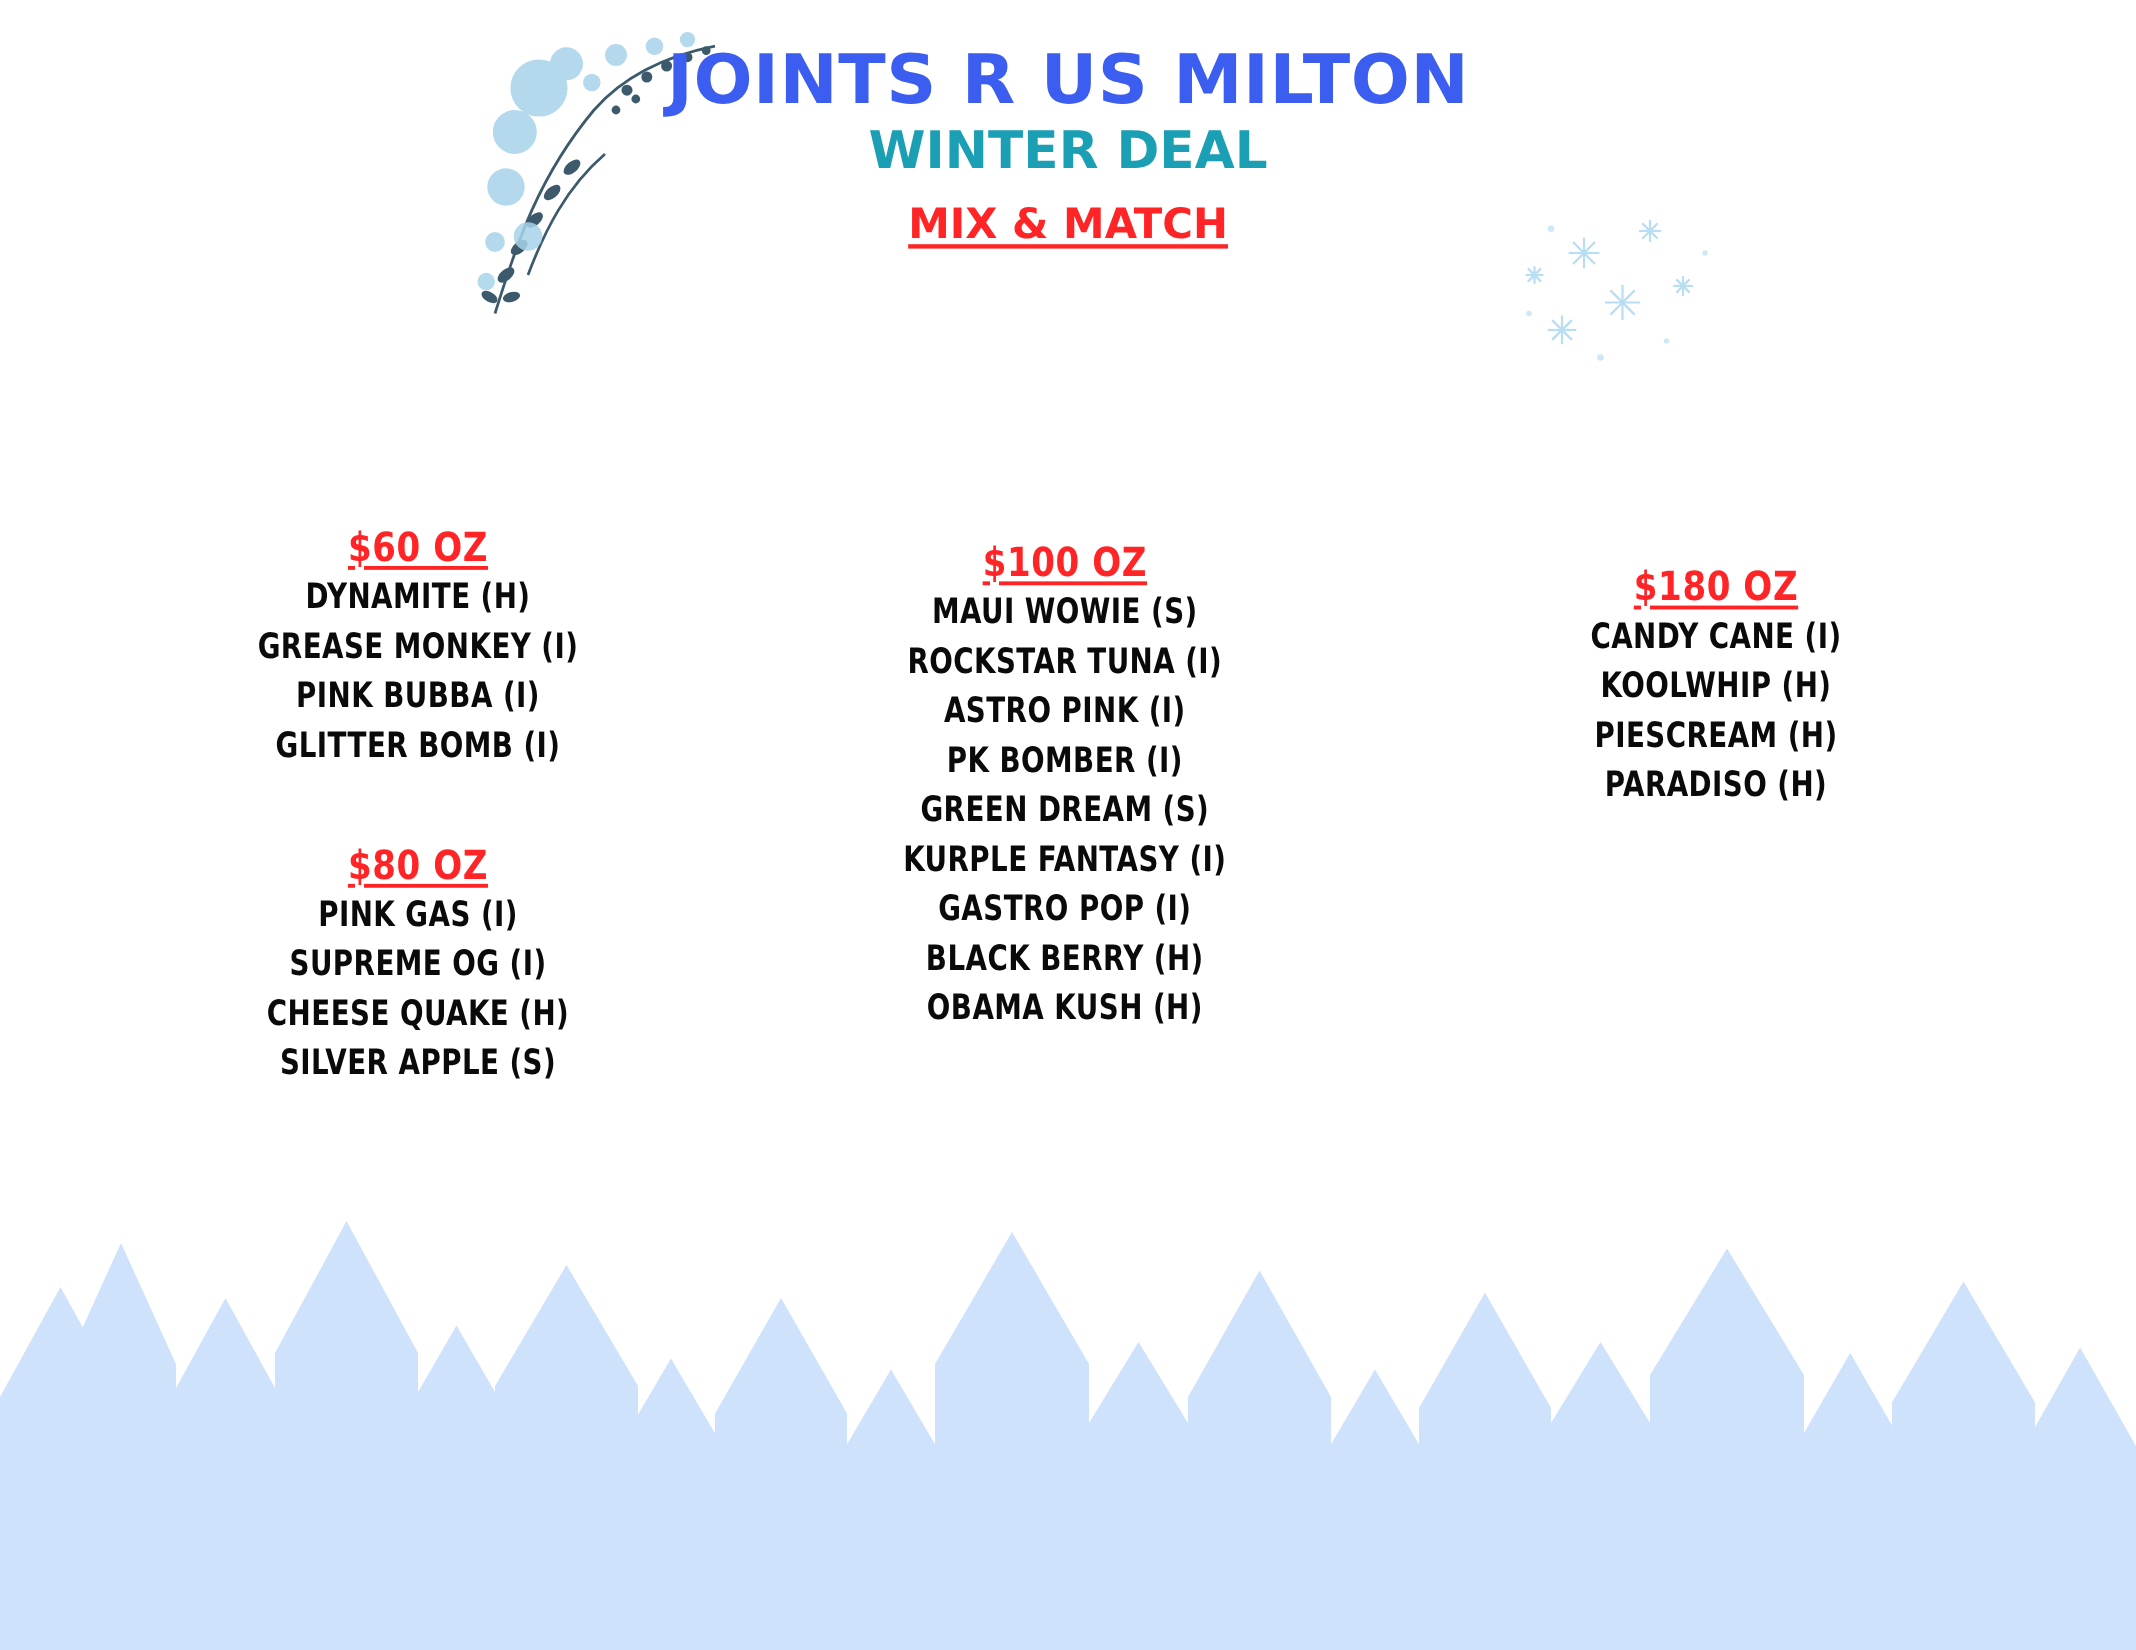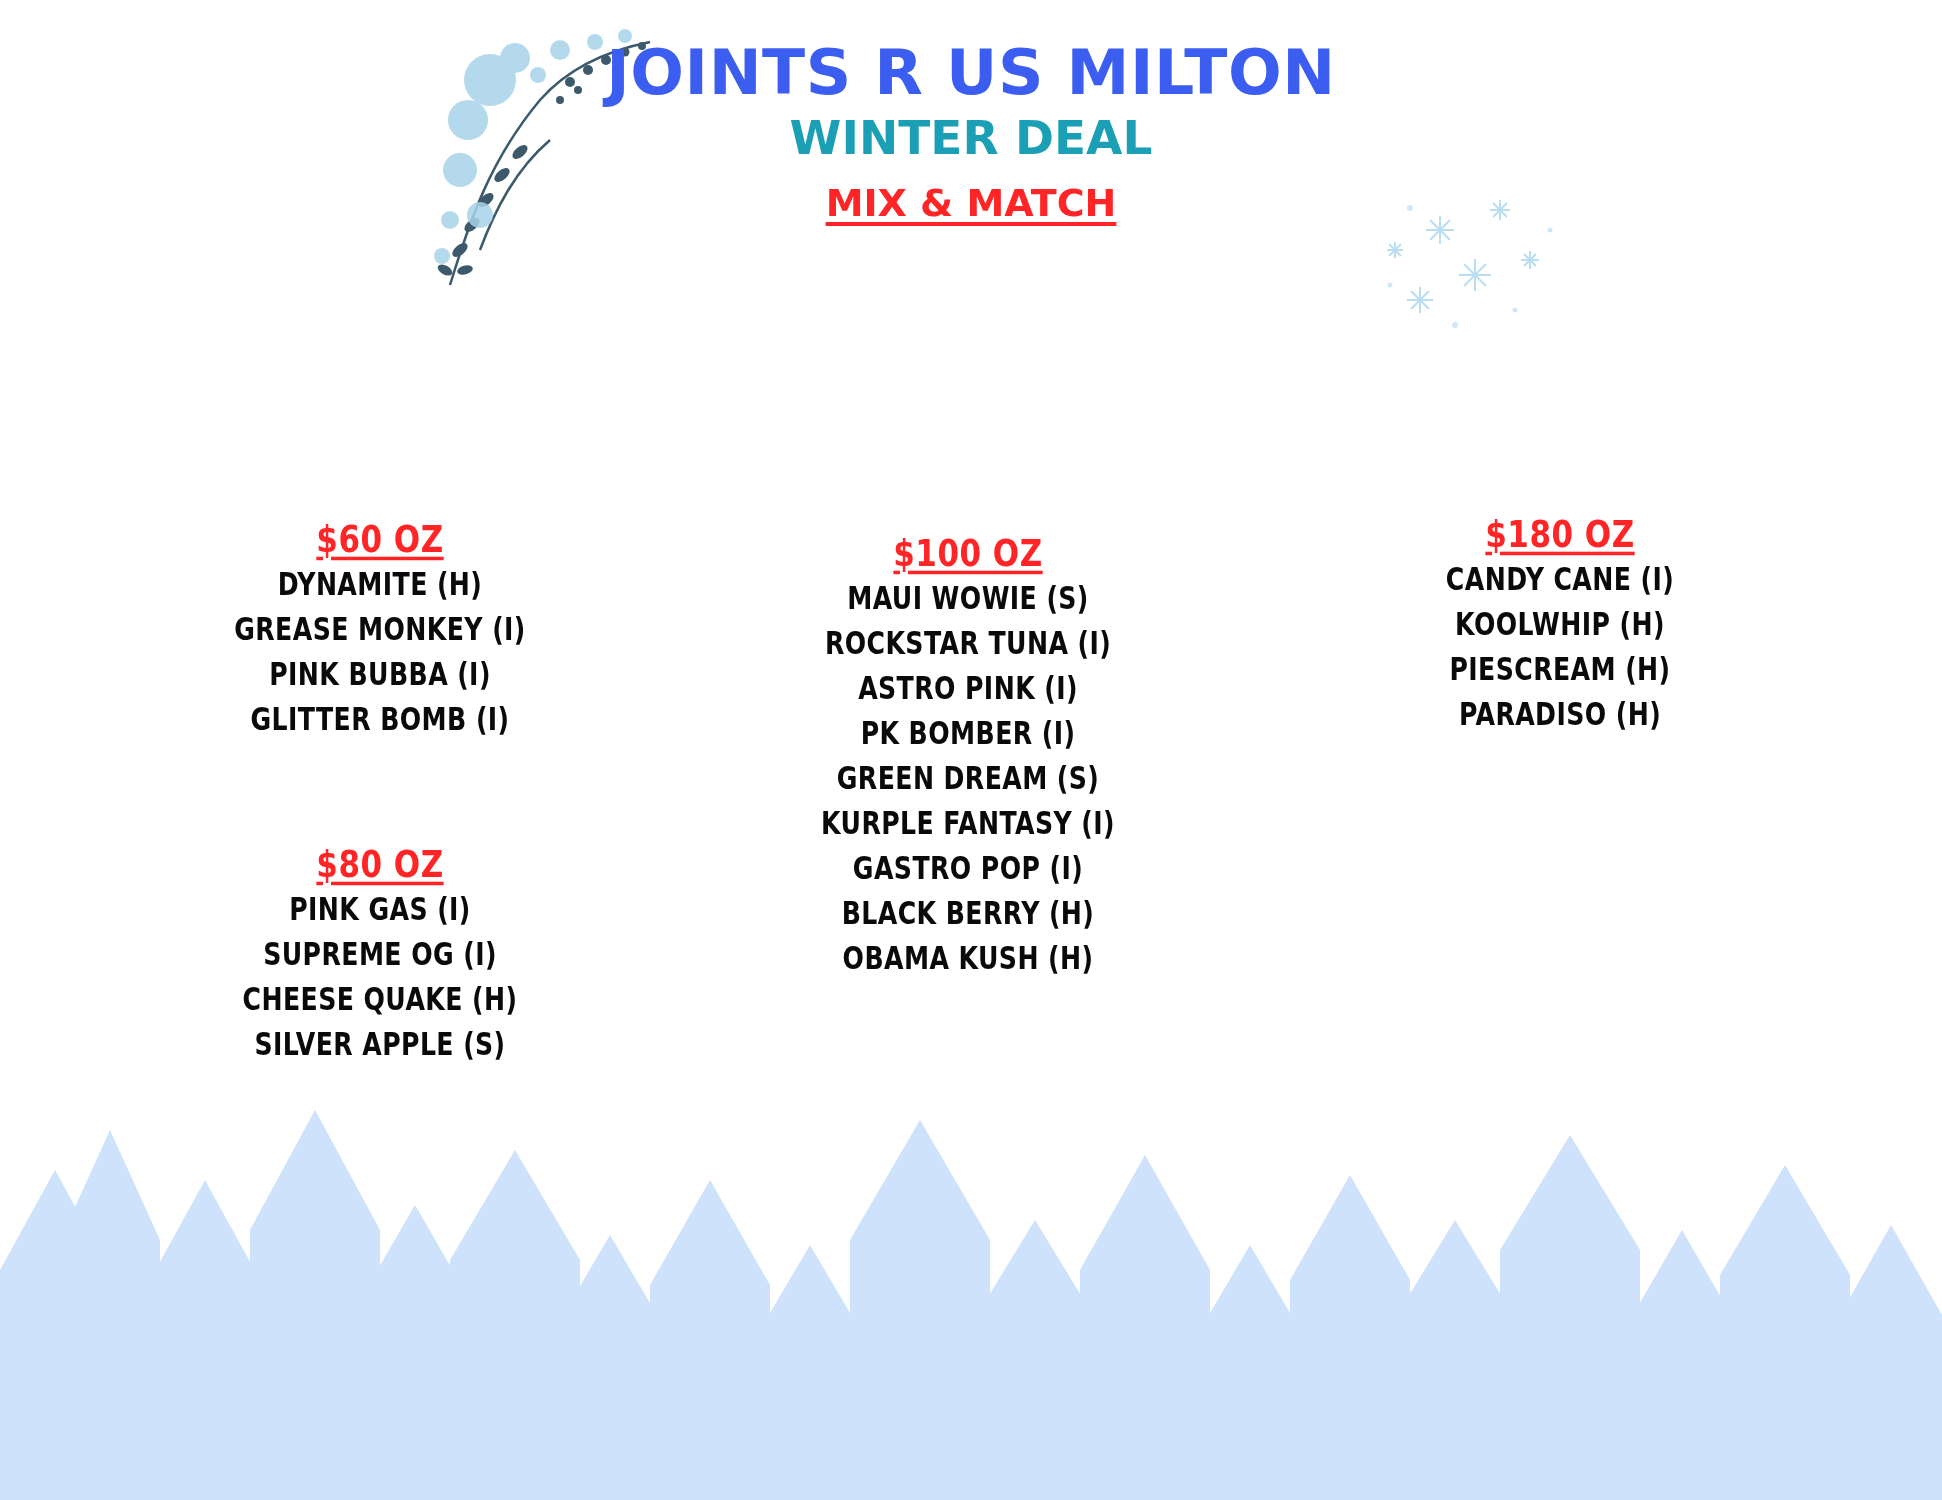--- a/index.html
+++ b/index.html
@@ -90,22 +90,22 @@
   }
   .col {
     position: absolute;
     top: 0;
     text-align: center;
   }
   .col-1 { left: 130px;  width: 500px; }
   .col-2 { left: 718px;  width: 500px; }
   .col-3 { left: 1340px; width: 440px; }
 
-  .group { margin-bottom: 10px; margin-top: 41px; }
-  .group.second-1 { margin-top: 114px; }
+  .group { margin-bottom: 10px; }
+  .group.second-1 { margin-top: 78px; }
   .group.second-3 { margin-top: 36px; }
 
   .price {
     font-family: "DejaVu Sans", sans-serif;
     font-weight: bold;
     font-size: 31px;
     color: #ff2526;
     text-decoration: underline;
     text-underline-offset: 4px;
     text-decoration-thickness: 3px;

